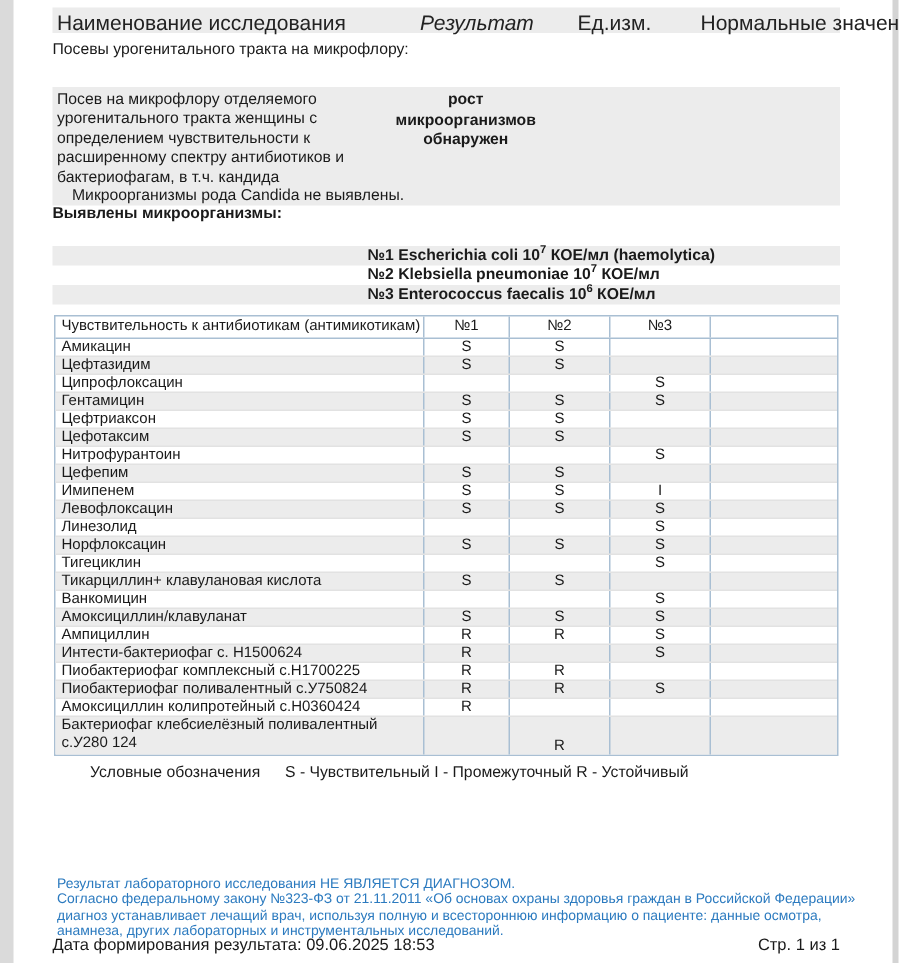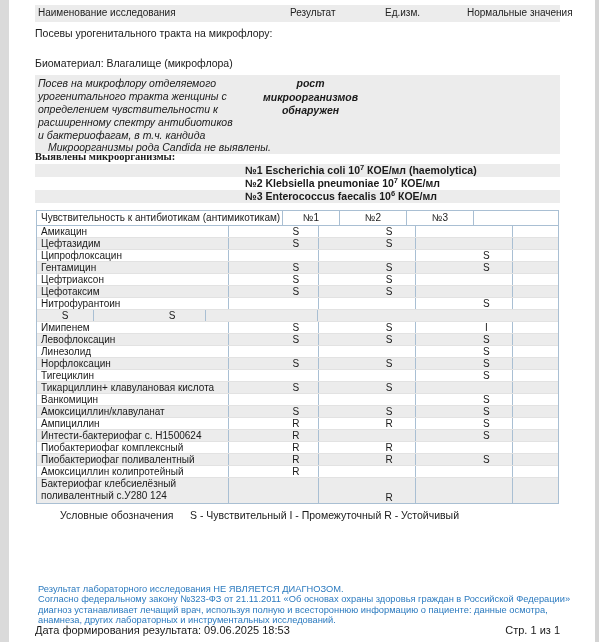--- a/index.html
+++ b/index.html
@@ -2,46 +2,46 @@
 <html><head>
 <meta charset="utf-8">
 <style>
   html,body{margin:0;padding:0;background:#ffffff;}
   body{font-family:"Liberation Sans","DejaVu Sans",sans-serif;color:#1a1a1a;}
   #page{position:relative;width:600px;height:642px;background:#ffffff;overflow:hidden;}
   .edge-left{position:absolute;left:0;top:0;bottom:0;width:9px;background:#dadada;}
   .edge-right{position:absolute;right:1px;top:0;bottom:0;width:4px;background:#d4d4d4;}
 
   
-  .hdr-band{position:absolute;left:35px;top:5px;width:525px;height:17px;background:#ececec;font-size:10px;color:#222;}
+  .hdr-band{position:absolute;left:35px;top:5px;width:525px;height:17px;background:#ececec;font-size:14px;color:#222;}
   .hdr-band span{position:absolute;top:2px;white-space:nowrap;}
   .h-name{left:3px;}
-  .h-result{left:255px;}
+  .h-result{left:245px;font-style:italic;}
   .h-unit{left:350px;}
   .h-normal{left:432px;}
 
   .section-title{position:absolute;left:35px;top:27px;font-size:10.5px;}
   .biomaterial{position:absolute;left:35px;top:57px;font-size:10.5px;}
 
-  .test-block{position:absolute;left:35px;top:75px;width:525px;height:79px;background:#ececec;font-style:italic;}
+  .test-block{position:absolute;left:35px;top:58px;width:525px;height:79px;background:#ececec;}
   .test-name{position:absolute;left:3px;top:2px;width:200px;font-size:10.5px;line-height:13px;}
   .test-result{position:absolute;left:218px;top:2px;width:115px;font-weight:bold;font-size:10.5px;line-height:13.5px;text-align:center;}
   .candida-note{position:absolute;left:13px;bottom:1px;font-size:10.5px;}
 
-  .found-title{position:absolute;left:35px;top:151px;font-size:10.5px;font-weight:bold;font-family:Liberation Serif, serif;}
+  .found-title{position:absolute;left:35px;top:136px;font-size:10.5px;font-weight:bold;}
 
   .micro-list{position:absolute;left:35px;top:164px;width:525px;}
   .micro-line{height:13px;line-height:13px;font-size:10.5px;font-weight:bold;padding-left:210px;box-sizing:border-box;white-space:nowrap;}
   .micro-line:nth-child(odd){background:#ececec;}
   .micro-line sup{font-size:7.5px;line-height:0;}
 
   
   .abx-table{position:absolute;left:36px;top:210px;width:523px;border:1px solid #a9bfd3;box-sizing:border-box;font-size:10px;}
   .t-hrow{display:flex;height:15px;line-height:14px;border-bottom:1px solid #a9bfd3;box-sizing:border-box;}
-  .t-row{display:flex;height:12px;border-bottom:1px solid #e2e2e2;box-sizing:border-box;gap:45px;}
+  .t-row{display:flex;height:12px;border-bottom:1px solid #e2e2e2;box-sizing:border-box;}
   .t-row.tall{height:25px;}
   .t-row:nth-child(even){background:#ececec;}
   .t-row:last-child{border-bottom:none;}
   .c{box-sizing:border-box;border-right:1px solid #a9bfd3;overflow:hidden;}
   .c.name{width:246px;padding-left:4px;text-align:left;line-height:11.5px;}
   .c.v{width:57px;text-align:center;display:flex;align-items:flex-end;justify-content:center;line-height:11px;}
   .c.v2{width:67px;}
   .c.v3{width:67px;}
   .c.last{flex:1;border-right:none;}
   .t-hrow .c{line-height:14px;display:block;}
@@ -138,20 +138,21 @@
           <div class="c last"></div>
         </div>
         <div class="t-row">
           <div class="c name">Нитрофурантоин</div>
           <div class="c v"></div>
           <div class="c v v2"></div>
           <div class="c v v3">S</div>
           <div class="c last"></div>
         </div>
         <div class="t-row">
+          <div class="c name">Цефепим</div>
           <div class="c v">S</div>
           <div class="c v v2">S</div>
           <div class="c v v3"></div>
           <div class="c last"></div>
         </div>
         <div class="t-row">
           <div class="c name">Имипенем</div>
           <div class="c v">S</div>
           <div class="c v v2">S</div>
           <div class="c v v3">I</div>

